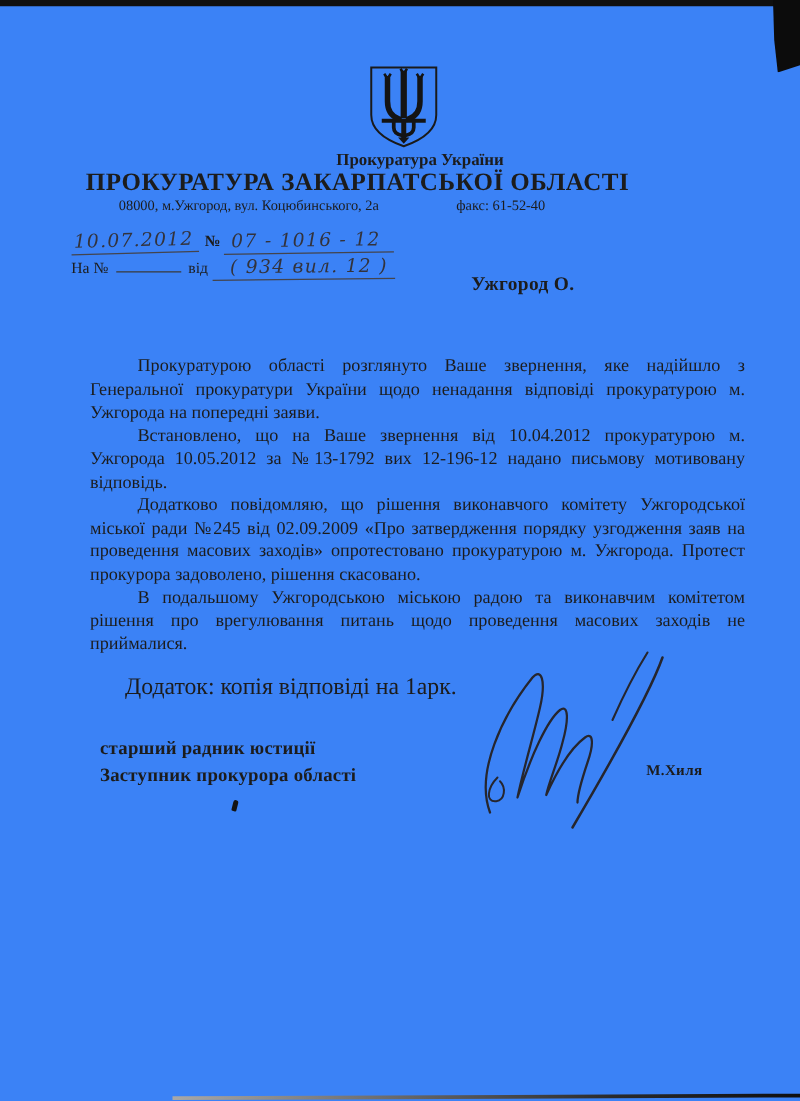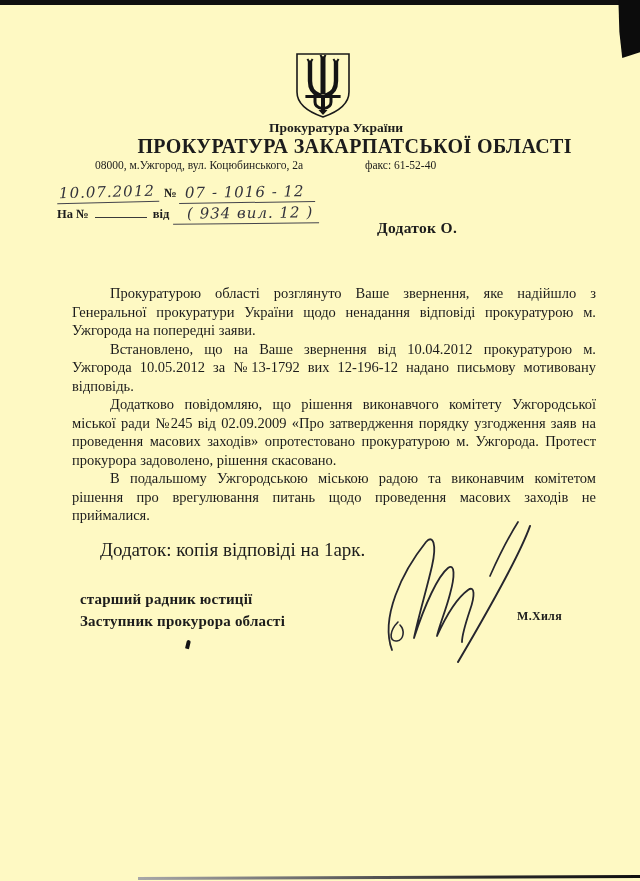--- a/index.html
+++ b/index.html
@@ -1,20 +1,20 @@
 <!DOCTYPE html>
 <html><head>
 <meta charset="utf-8">
 <style>
   html,body{margin:0;padding:0;background:#e8e8e8;}
   .page{
     position:relative;
     width:640px;height:881px;
     margin:0 auto;
-    background:#fef9c3;
+    background:#3b82f6;
     font-family:"Liberation Serif", serif;
     color:#1c1c1c;
     overflow:hidden;
   }
   
   .scan-top-bar{
     position:absolute;left:0;top:0;width:640px;height:5px;
     background:#101010;
   }
   .scan-corner-tr{
@@ -29,21 +29,21 @@
   }
   
   .emblem{position:absolute;left:292px;top:52px;}
   .org-parent{
     position:absolute;left:0;top:120px;width:640px;
     text-align:center;font-weight:bold;font-size:13.5px;
     transform:translateX(16px);
   }
   .org-title{
     position:absolute;left:0;top:135px;width:572px;
-    text-align:right;font-weight:bold;font-size:20px;letter-spacing:.4px;
+    text-align:center;font-weight:bold;font-size:20px;letter-spacing:.4px;
   }
   .addr{position:absolute;top:159px;font-weight:normal;font-size:11.5px;}
   .addr-left{left:95px;}
   .addr-fax{left:365px;}
   
   .hw{
     font-family:"DejaVu Serif", serif;
     font-style:italic;
     color:#33333c;
     font-size:15px;
@@ -54,21 +54,21 @@
   .ref1 .hw-date{
     display:inline-block;border-bottom:1.3px solid #44444c;
     padding:0 4px 1px 2px;transform:rotate(-1.5deg);
   }
   .ref1 .num-sign{font-weight:bold;font-size:12.5px;margin:0 3px 0 5px;}
   .ref1 .hw-num{
     display:inline-block;border-bottom:1.3px solid #44444c;
     padding:0 10px 1px 6px;transform:rotate(-0.8deg);
   }
   .ref2{position:absolute;left:57px;top:204px;height:20px;}
-  .ref2 .lbl{font-weight:bold;font-size:12.5px;}
+  .ref2 .lbl{font-weight:normal;font-size:12.5px;}
   .ref2 .blank{
     display:inline-block;width:52px;border-bottom:1.2px solid #3a3a3a;
     height:13px;margin:0 6px;
   }
   .ref2 .hw-reply{
     display:inline-block;border-bottom:1.2px solid #44444c;
     padding:0 6px 1px 14px;margin-left:4px;transform:rotate(-0.6deg);
   }
   .addressee{
     position:absolute;left:377px;top:219px;
@@ -128,21 +128,21 @@
   <span class="addr addr-left">08000, м.Ужгород, вул. Коцюбинського, 2а</span>
   <span class="addr addr-fax">факс: 61-52-40</span>
 
   <div class="ref1">
     <span class="hw hw-date">10.07.2012</span><span class="num-sign">№</span><span class="hw hw-num">07 - 1016 - 12</span>
   </div>
   <div class="ref2">
     <span class="lbl">На №</span><span class="blank"></span><span class="lbl">від</span><span class="hw hw-reply">( 934 вил. 12 )</span>
   </div>
 
-  <div class="addressee">Додаток О.</div>
+  <div class="addressee">Ужгород О.</div>
 
   <div class="body-text">
     <p>Прокуратурою області розглянуто Ваше звернення, яке надійшло з Генеральної прокуратури України щодо ненадання відповіді прокуратурою м. Ужгорода на попередні заяви.</p>
     <p>Встановлено, що на Ваше звернення від 10.04.2012  прокуратурою м. Ужгорода 10.05.2012 за №13-1792 вих 12-196-12 надано письмову мотивовану  відповідь.</p>
     <p>Додатково повідомляю, що рішення виконавчого комітету Ужгородської міської ради №245 від 02.09.2009 «Про затвердження порядку узгодження заяв на проведення масових заходів» опротестовано прокуратурою м. Ужгорода. Протест прокурора задоволено, рішення скасовано.</p>
     <p>В подальшому Ужгородською міською радою та виконавчим комітетом рішення про врегулювання питань щодо проведення масових заходів не приймалися.</p>
   </div>
 
   <div class="attachment">Додаток: копія відповіді на 1арк.</div>
 

